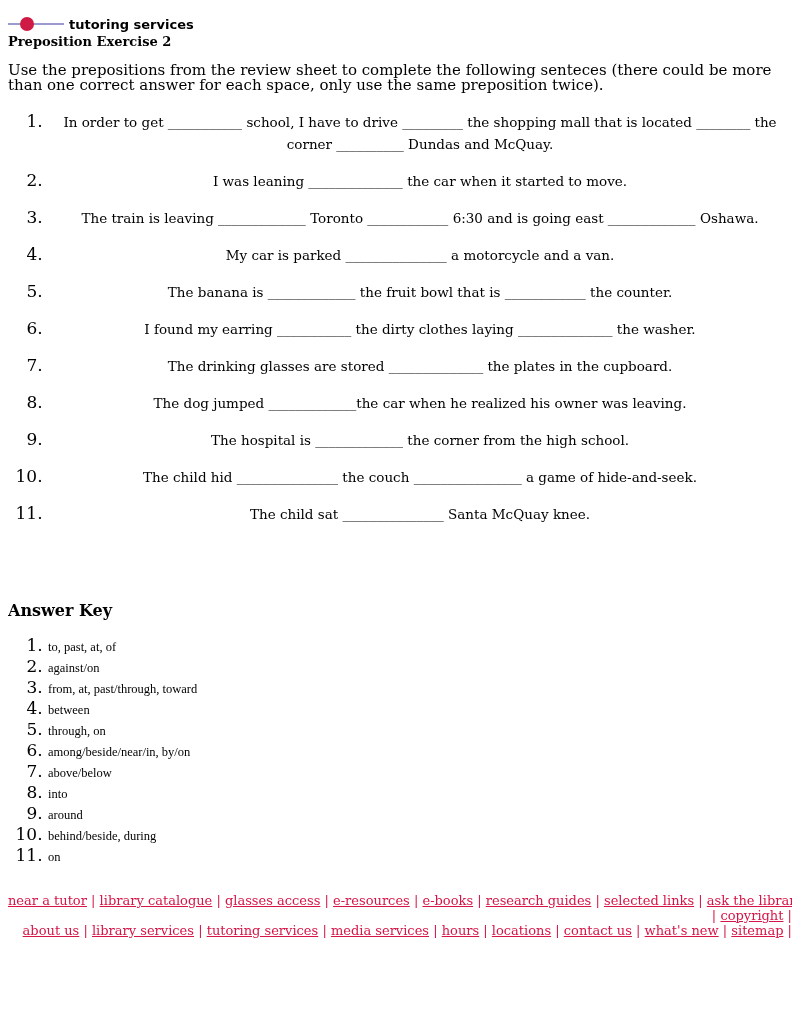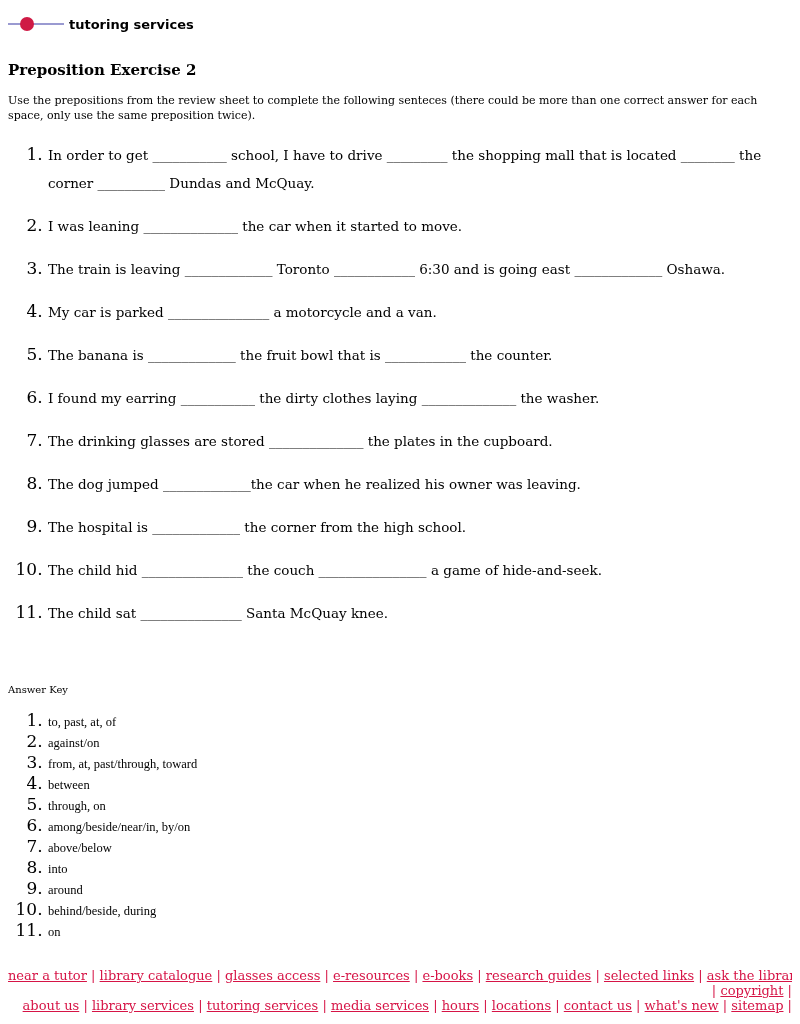--- a/index.html
+++ b/index.html
@@ -13,30 +13,30 @@
   }
 
   
   .logo { display: flex; align-items: center; margin-top: 6px; height: 20px; }
   .logo-graphic { position: relative; width: 56px; height: 16px; flex: 0 0 auto; }
   .logo-line { position: absolute; left: 0; top: 7px; width: 56px; height: 2px; background: var(--logo-line, #9a9ad1); }
   .logo-dot { position: absolute; left: 12px; top: 1px; width: 14px; height: 14px; border-radius: 50%; background: var(--logo-dot, #cf1a45); }
   .logo-text { margin-left: 5px; font-family: "DejaVu Sans", sans-serif; font-weight: bold; font-size: 13px; }
 
   
-  .page-title { margin-top: 27px; font-weight: bold; font-size: 15px; }
-  .instructions { margin: 14px 0 0 0; font-size: 11px; line-height: 15px; }
+  .page-title { font-weight: bold; font-size: 13px; }
+  .instructions { margin: 14px 0 0 0; font-size: 15px; line-height: 15px; }
 
   
   ol.questions { margin: 18px 0 0 0; padding-left: 40px; }
-  ol.questions li { font-size: 17px; line-height: 27px; margin-bottom: 15px; }
+  ol.questions li { font-size: 17px; line-height: 21px; margin-bottom: 15px; text-align: center; }
   ol.questions li span { font-size: 13.5px; }
 
   
-  .answer-title { margin-top: 57px; font-weight: normal; font-size: 10px; }
+  .answer-title { margin-top: 76px; font-weight: bold; font-size: 16px; }
   ol.answers { margin: 16px 0 0 0; padding-left: 40px; }
   ol.answers li { font-size: 17px; line-height: 19px; }
   ol.answers li span { font-family: Liberation Serif, serif; font-size: 12.5px; }
 
   
   .footer { margin-top: 26px; font-size: 13px; line-height: 15px; }
   .footer a { color: var(--link-color, #d61446); text-decoration: underline; cursor: pointer; }
   .footer .sep { color: var(--link-color, #d61446); }
   .footer-row1 { white-space: nowrap; }
   .footer-center { text-align: right; }

